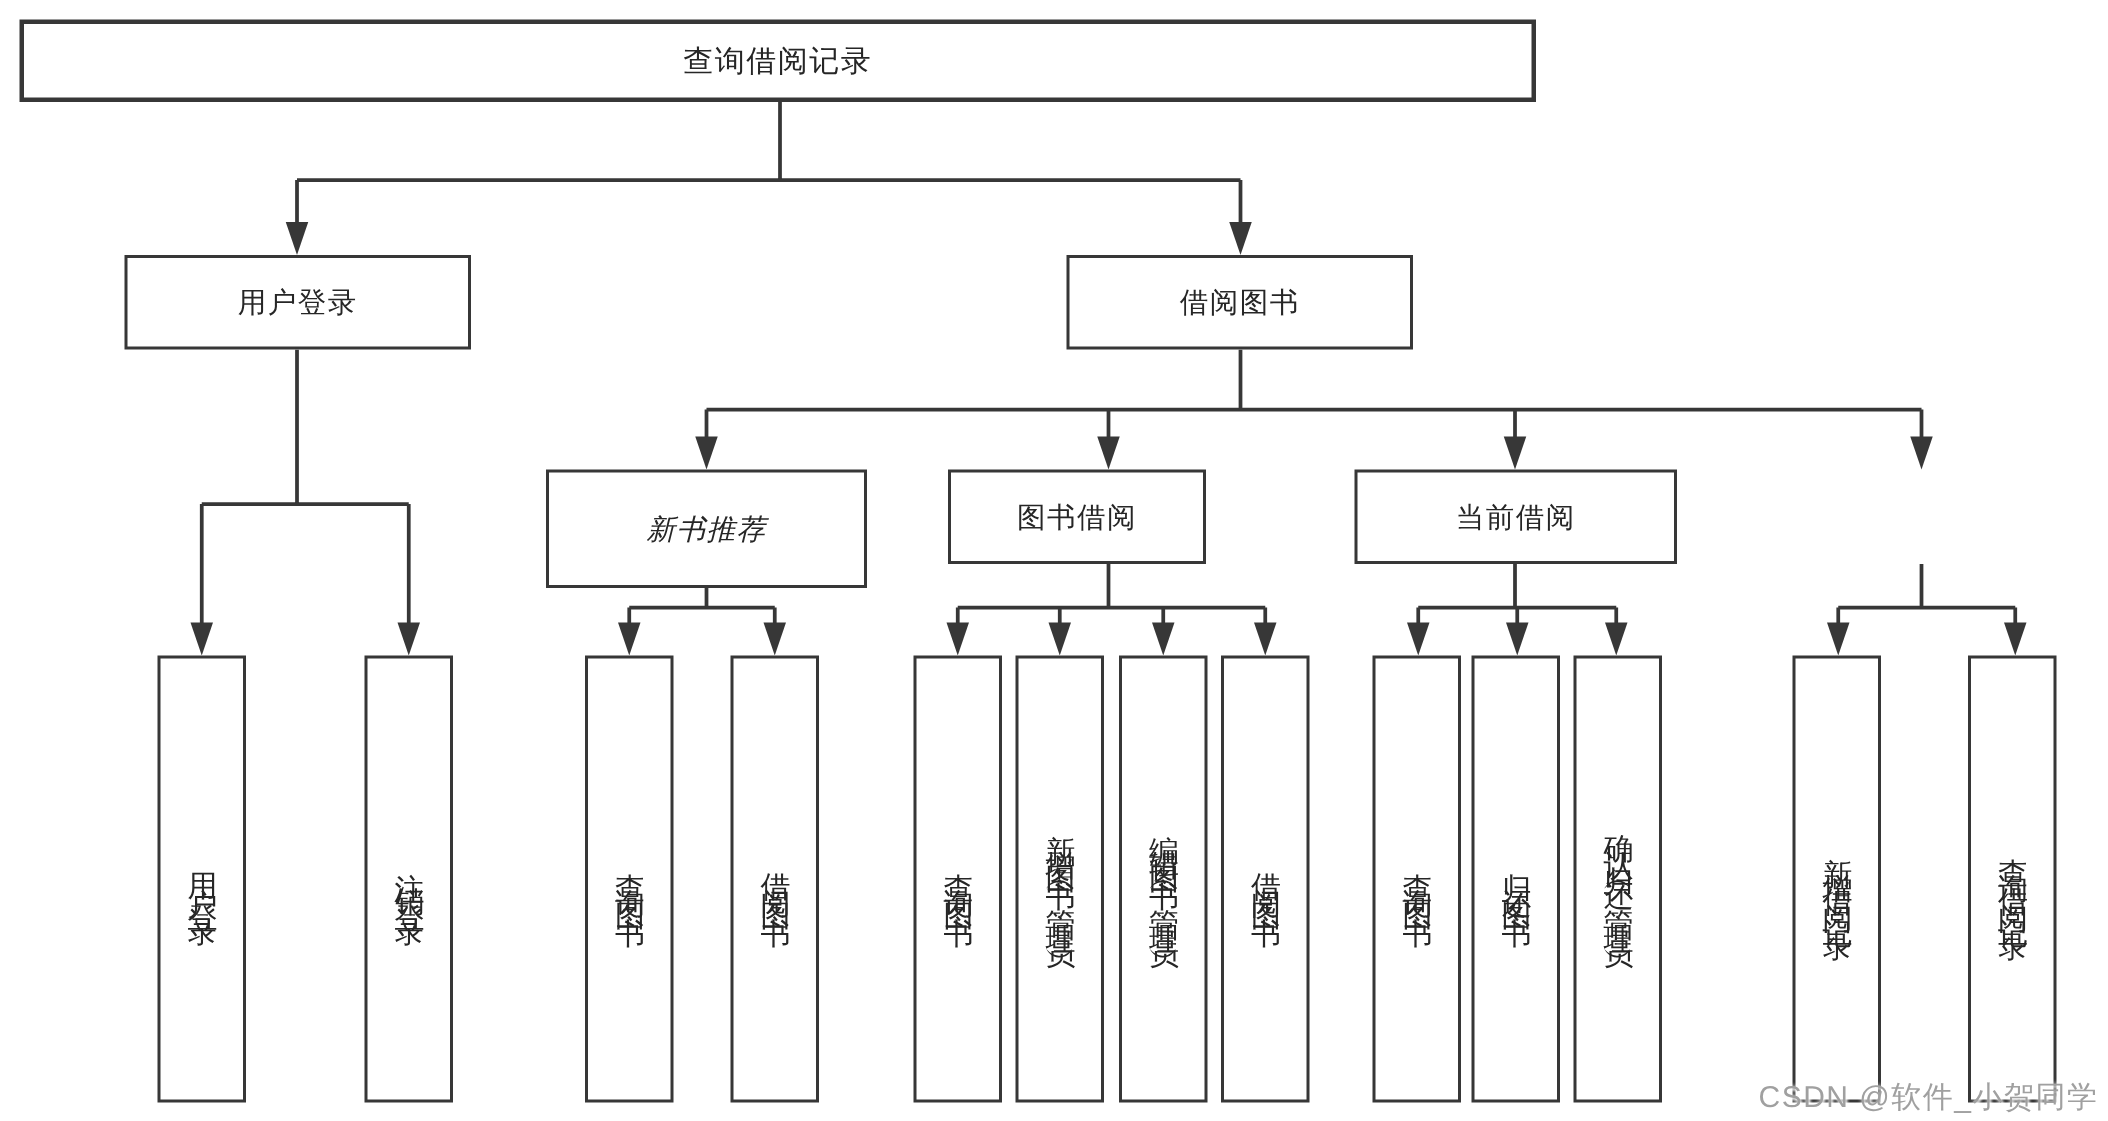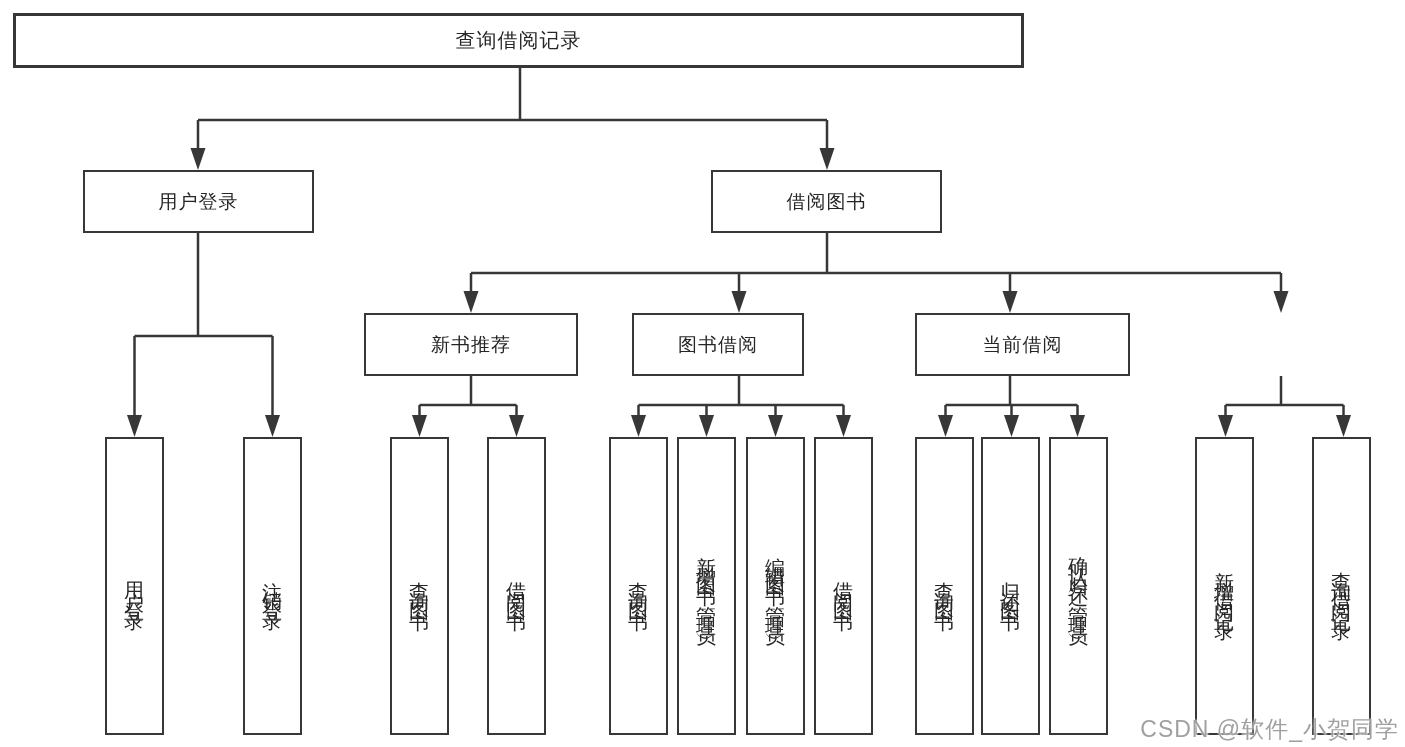--- a/index.html
+++ b/index.html
@@ -38,43 +38,43 @@
     writing-mode: vertical-rl;
     text-orientation: mixed;
     font-size: 20px;
     letter-spacing: 10px;
     line-height: 1.1;
   }
   
   .n-root  { left: 13px;   top: 13px;  width: 1011px; height: 55px; }
   .n-l2a   { left: 83px;   top: 170px; width: 231px;  height: 63px; }
   .n-l2b   { left: 711px;  top: 170px; width: 231px;  height: 63px; }
-  .n-l3a   { left: 364px;  top: 313px; width: 214px;  height: 63px; }
+  .n-l3a   { left: 364px;  top: 313px; width: 214px;  height: 79px; font-style: italic; }
   .n-l3b   { left: 632px;  top: 313px; width: 172px;  height: 63px; }
-  .n-l3c   { left: 903px;  top: 313px; width: 215px;  height: 63px; margin-left: 12px; }
+  .n-l3c   { left: 903px;  top: 313px; width: 215px;  height: 63px; }
   .n-l3d   { left: 1173px; top: 313px; width: 217px;  height: 63px; }
   .leaf    { top: 437px; width: 59px; height: 298px; }
   .n-a1 { left: 105px; }
   .n-a2 { left: 243px; }
   .n-b1 { left: 390px; }
   .n-b2 { left: 487px; }
   .n-c1 { left: 609px; }
   .n-c2 { left: 677px; }
   .n-c3 { left: 746px; }
   .n-c4 { left: 814px; }
   .n-d1 { left: 915px; }
   .n-d2 { left: 981px; }
   .n-d3 { left: 1049px; }
   .n-e1 { left: 1195px; }
   .n-e2 { left: 1312px; }
   #watermark {
     position: absolute;
     right: 6px;
     bottom: 2px;
-    font-size: 23px;
+    font-size: 20px;
     color: #a0a0a0;
     letter-spacing: 1px;
     text-shadow: 0 0 3px #ffffff, 1px 1px 2px #ffffff;
     z-index: 5;
     white-space: nowrap;
   }
 </style>
 </head>
 <body>
 

